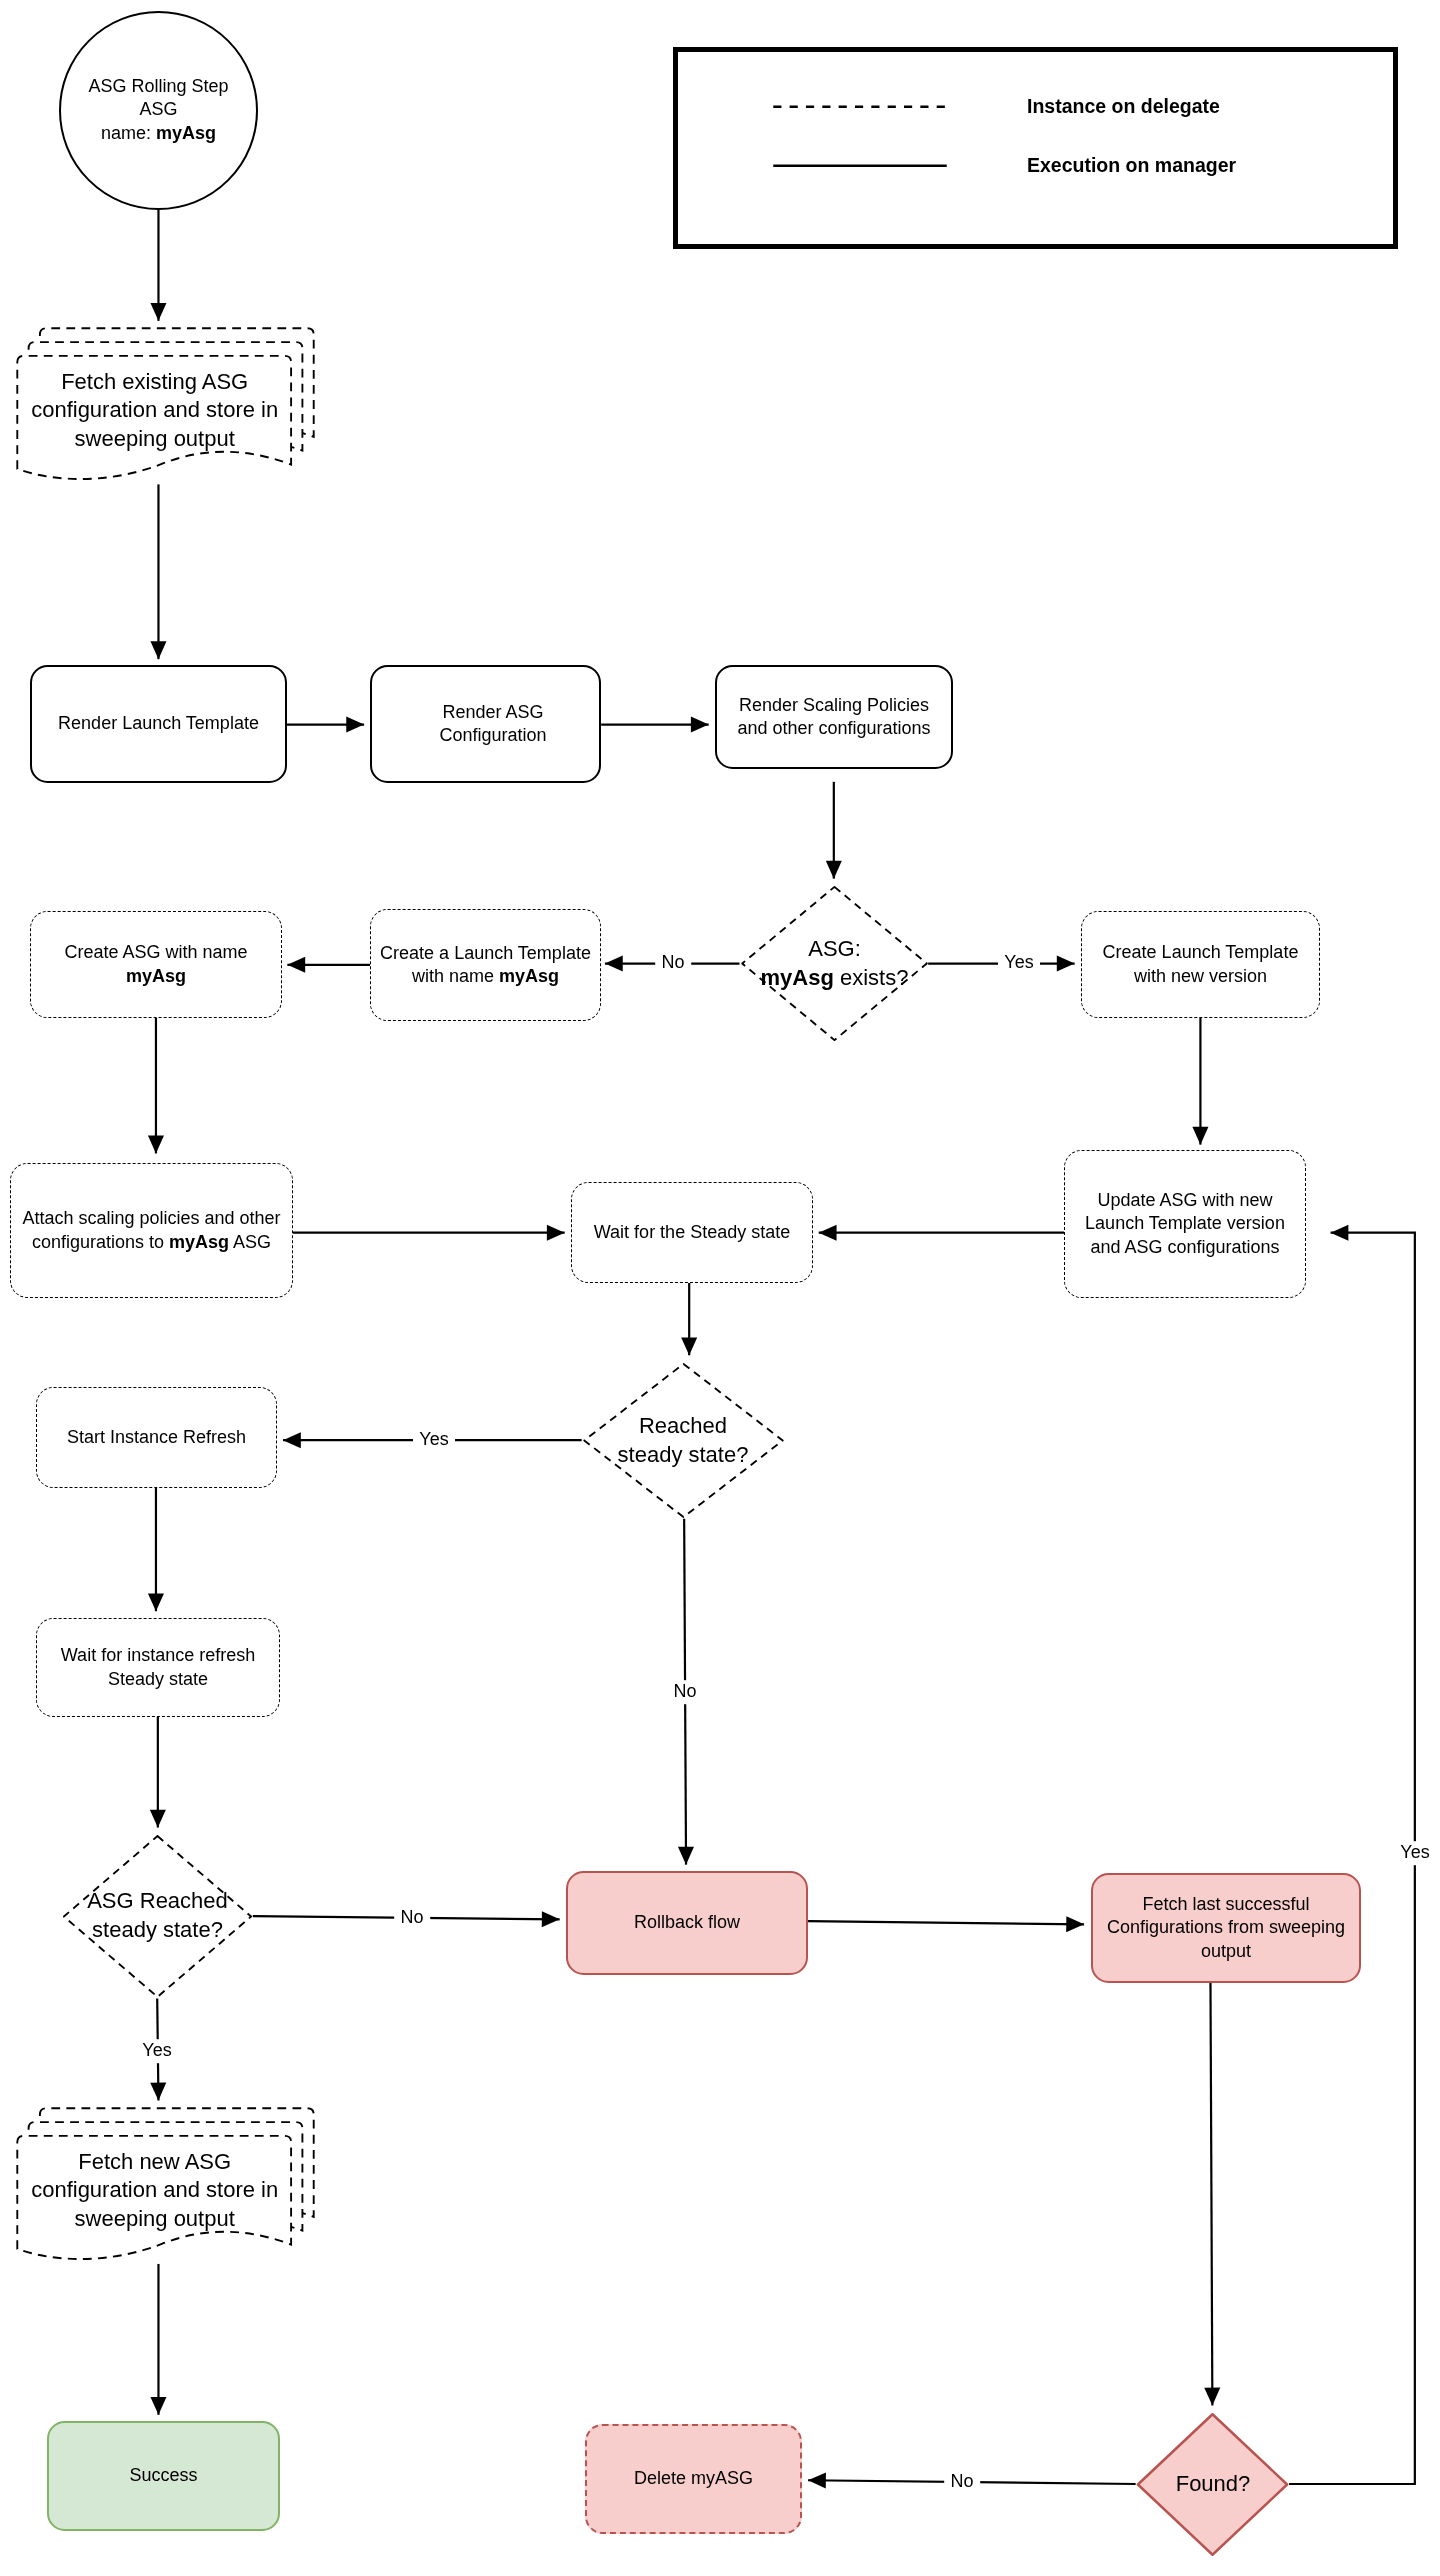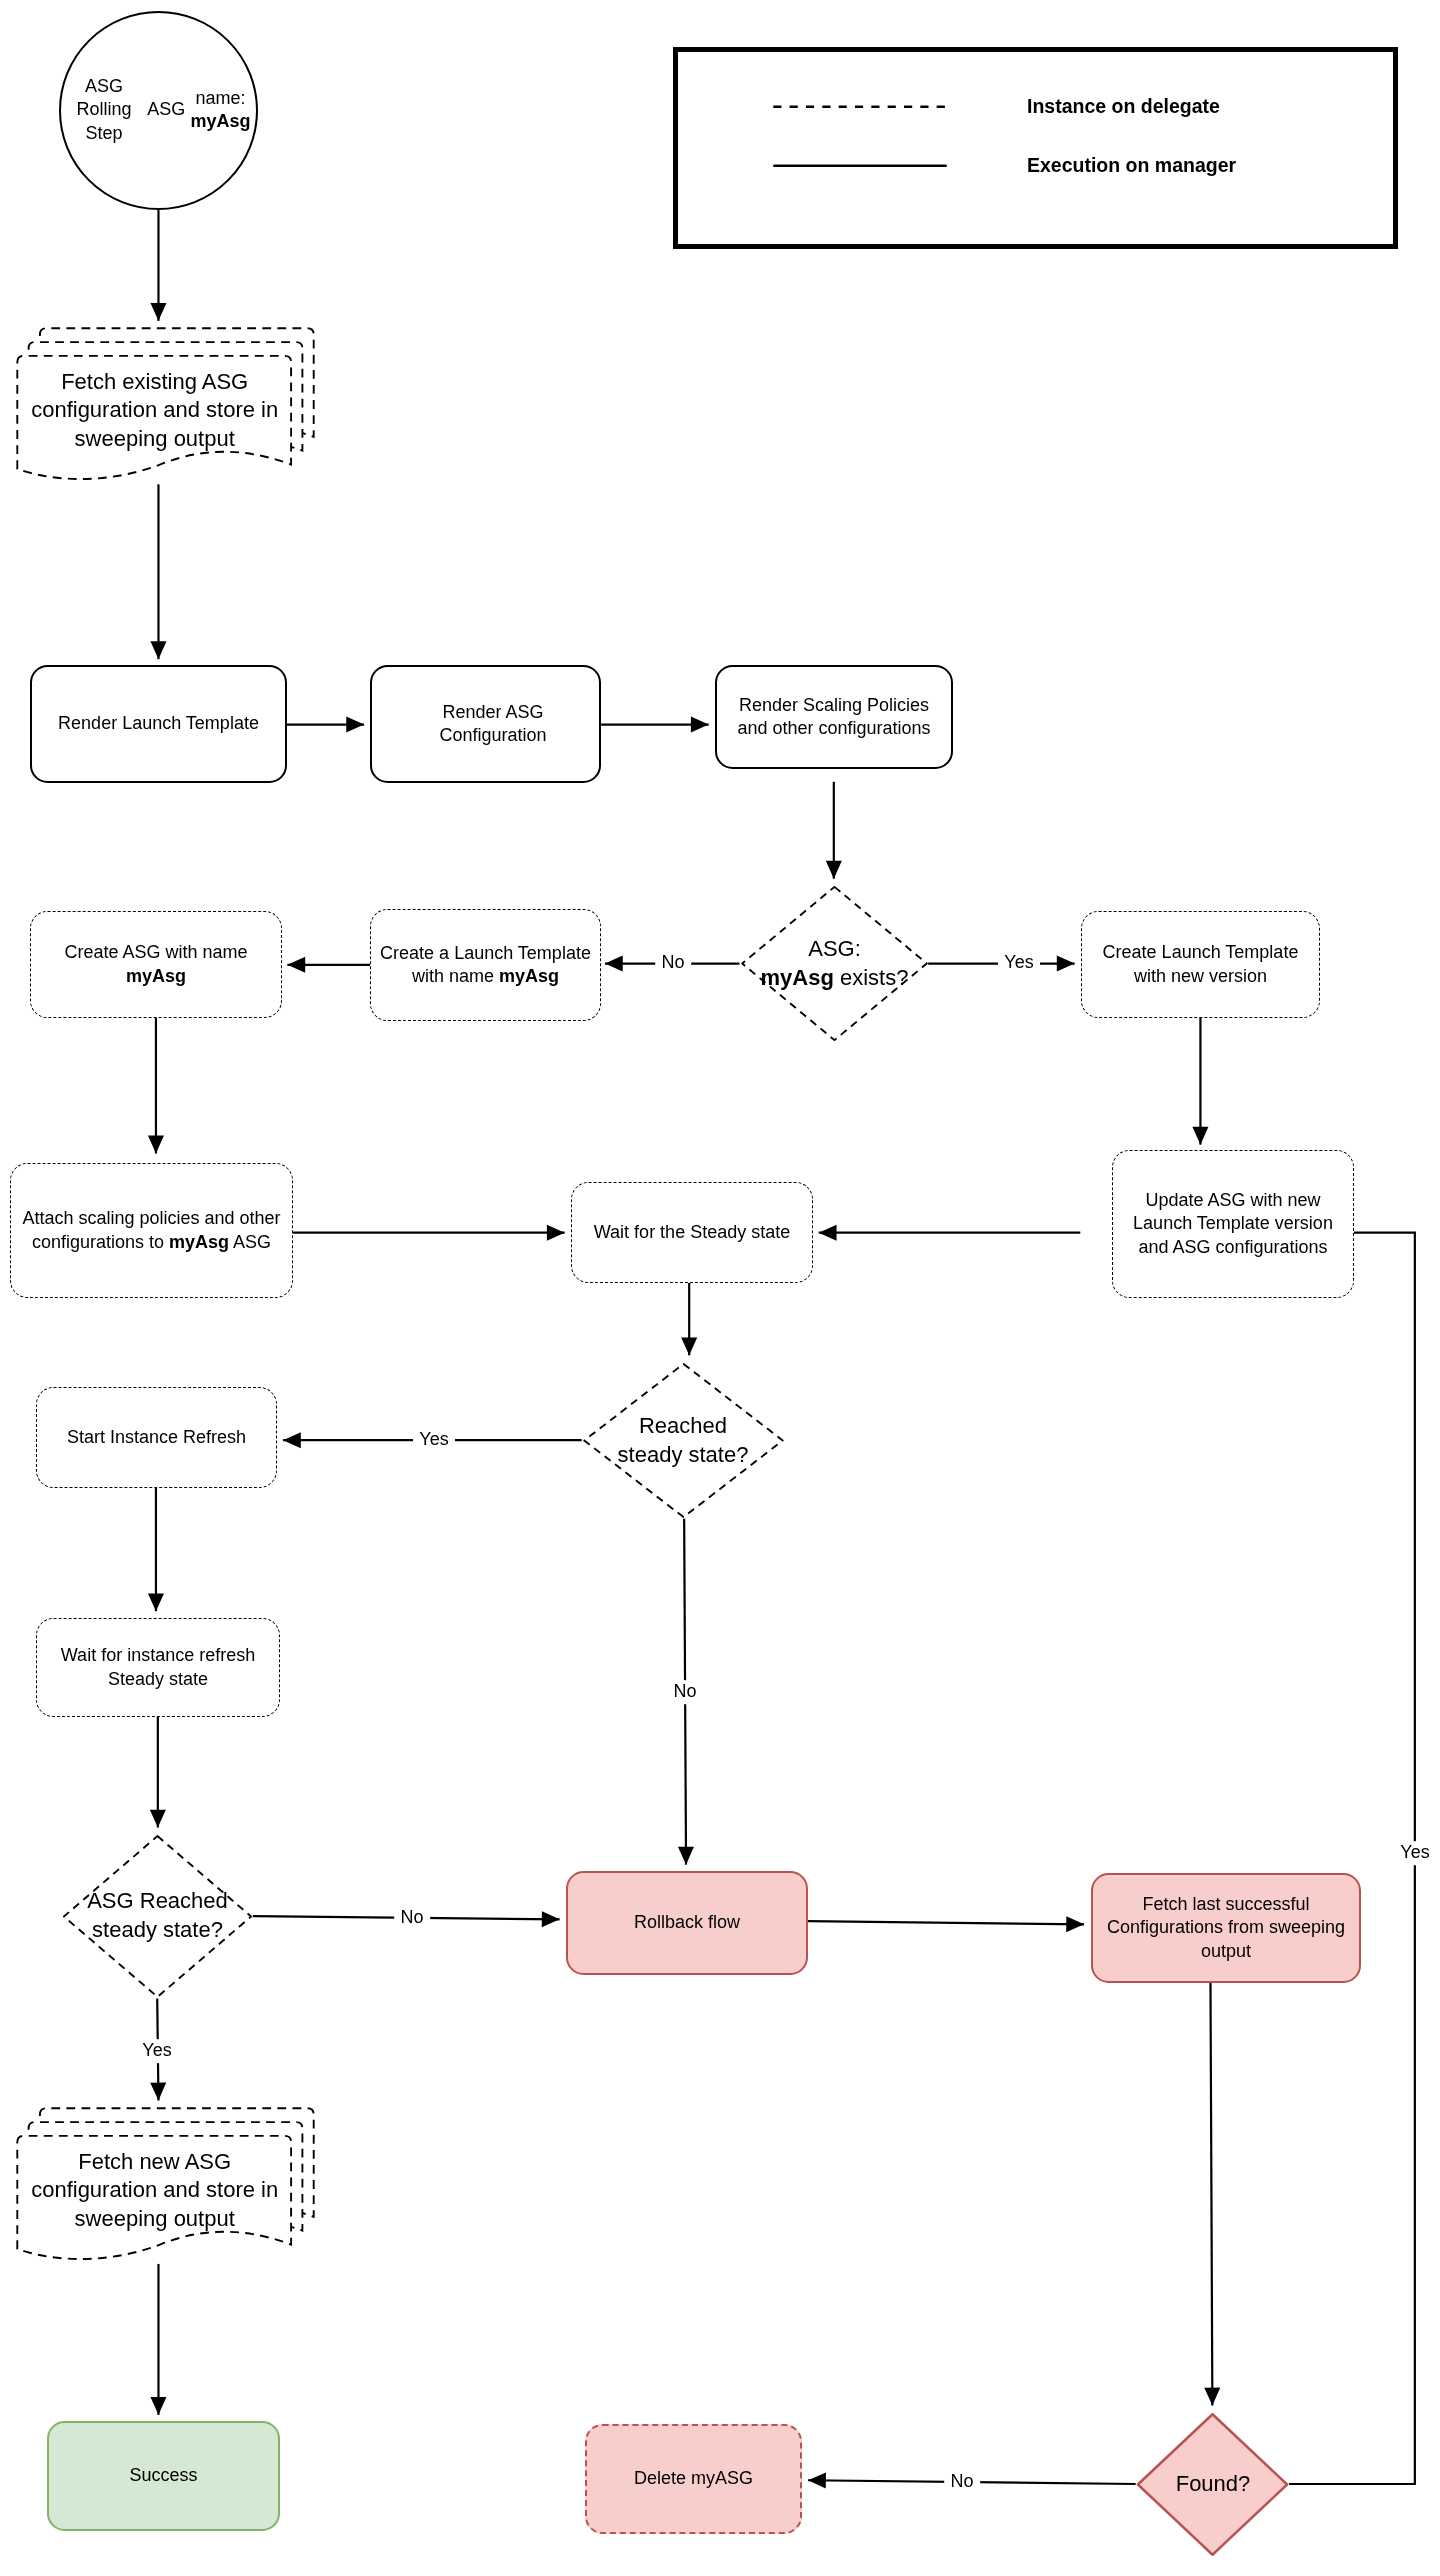--- a/index.html
+++ b/index.html
@@ -7,21 +7,21 @@
           font-family:"Liberation Sans",sans-serif;color:#000;overflow:hidden;}
   .edges{position:absolute;left:0;top:0;width:1440px;height:2576px;}
   .node{position:absolute;display:flex;align-items:center;justify-content:center;
         text-align:center;font-size:18px;line-height:1.3;box-sizing:border-box;background:#fff;}
   .rounded{border-radius:17.6px;}
   .b-dashed{border:1.9px dashed #000;}
   .b-solid{border:2.5px solid #000;}
   .pink{background:#f8cecc;border-color:#b85450;}
   .green{background:#d5e8d4;border-color:#82b366;}
   .pad{padding:5px 8.8px;}
-  .circle{border-radius:50%;border:2.5px solid #000;flex-direction:row;}
+  .circle{border-radius:50%;border:2.5px solid #000;flex-direction:column;}
   .shape-node{background:transparent;border:none;}
   .shape-svg{position:absolute;left:0;top:0;width:100%;height:100%;}
   .overlay-text{position:absolute;display:flex;align-items:center;justify-content:center;
                 text-align:center;font-size:22px;line-height:1.3;}
   .edge-label{position:absolute;transform:translate(-50%,-50%);background:#fff;
               padding:1.3px 6.3px;font-size:18px;z-index:5;}
   .legend{position:absolute;left:673px;top:47px;width:725px;height:202px;
           border:5.7px solid #000;box-sizing:border-box;background:#fff;}
   .legend-row{display:flex;align-items:center;margin-left:94px;}
   .legend-row.first{margin-top:43px;}
@@ -130,21 +130,21 @@
   <div class="node rounded b-dashed pad" style="left:1081px;top:911px;width:239px;height:107px;">
     <span>Create Launch Template with new version</span>
   </div>
 
   <div class="node rounded b-dashed pad" style="left:10px;top:1163px;width:283px;height:135px;">
     <span><span>Attach scaling policies and other configurations to </span><b>myAsg</b><span> ASG</span></span>
   </div>
   <div class="node rounded b-dashed pad" style="left:571px;top:1182px;width:242px;height:101px;">
     <span>Wait for the Steady state</span>
   </div>
-  <div class="node rounded b-dashed pad" style="left:1112px;top:1150px;width:242px;height:148px;">
+  <div class="node rounded b-dashed pad" style="left:1064px;top:1150px;width:242px;height:148px;">
     <span>Update ASG with new Launch Template version and ASG configurations</span>
   </div>
 
   <div class="node shape-node" style="left:582px;top:1362px;width:203px;height:157px;">
     <svg class="shape-svg" viewBox="0 0 322 250">
       <polygon points="161,3 319,125 161,247 3,125" fill="#fff" stroke="#000" stroke-width="3" stroke-dasharray="12 9" stroke-linejoin="round"></polygon>
     </svg>
     <div class="overlay-text" style="left:28px;top:25px;width:146px;height:107px;">Reached steady state?</div>
   </div>
 

